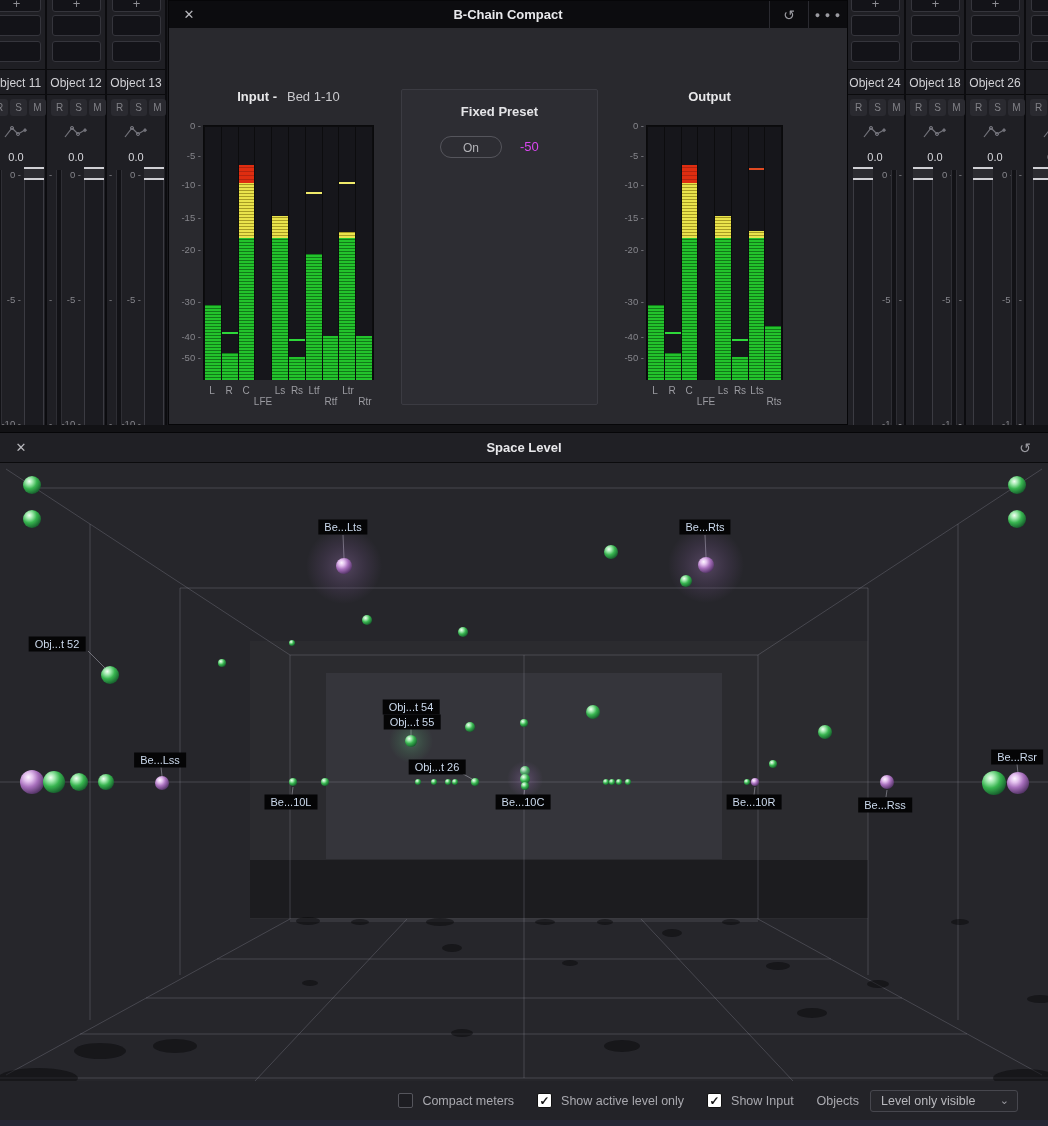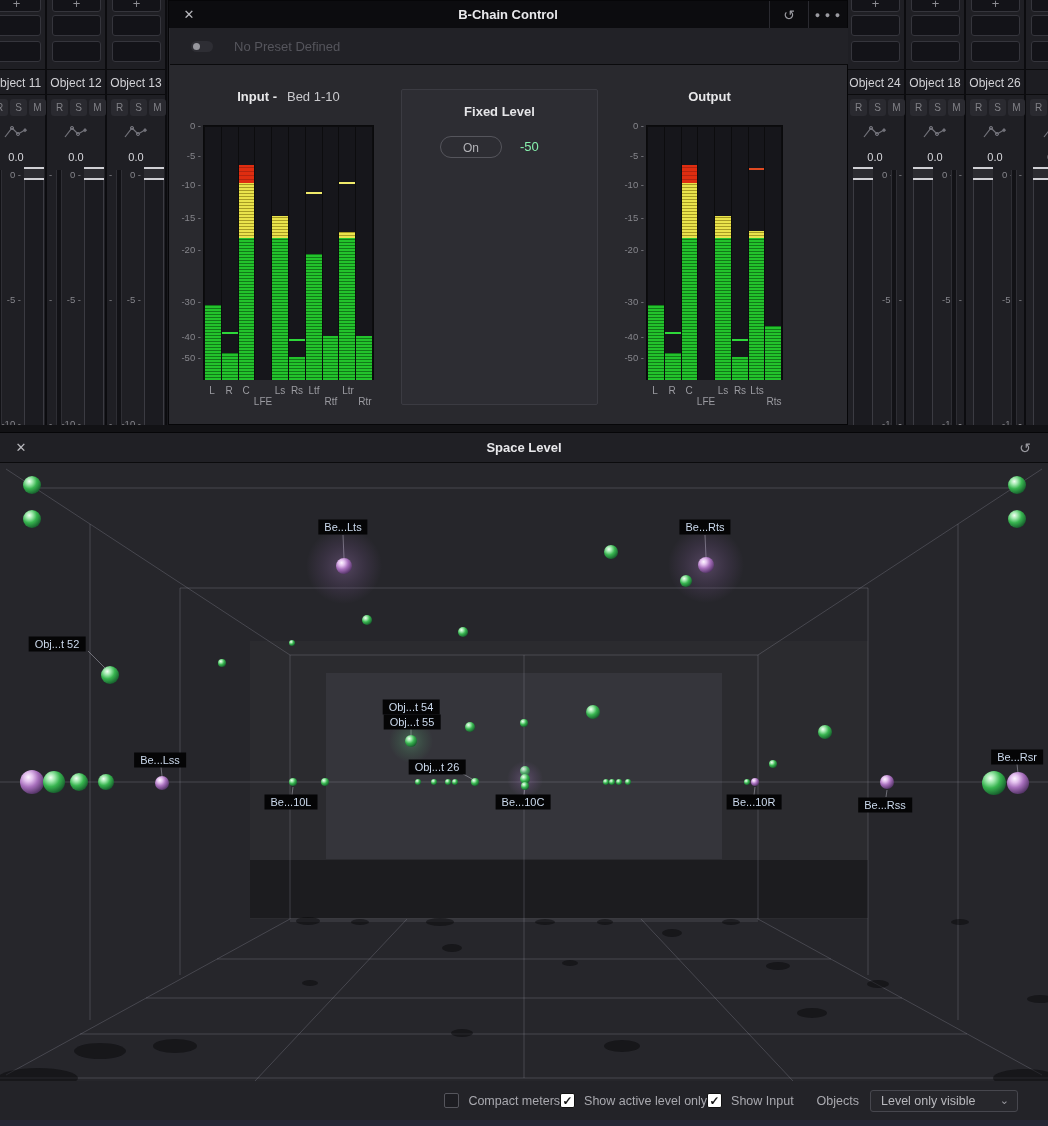--- a/index.html
+++ b/index.html
@@ -67,21 +67,21 @@
   .mtick{position:absolute;right:0;font-size:9.5px;color:#86868c;white-space:nowrap;}
   .mlabels{position:absolute;height:26px;font-size:10px;color:#9b9ba1;}
   .mlabel{position:absolute;transform:translateX(-50%);white-space:nowrap;}
 
   .fixedpanel{position:absolute;left:232px;top:88px;width:197px;height:316px;background:#2d2d33;
               border:1px solid #3b3b42;border-radius:2px;}
   .fixed-title{position:absolute;top:14px;width:100%;text-align:center;font-weight:bold;
                font-size:13px;color:#e5e5e8;}
   .fixed-on{position:absolute;left:38px;top:46px;width:62px;height:22px;border:1px solid #55555c;
             border-radius:11px;color:#b2b2b7;font-size:12px;text-align:center;line-height:22px;cursor:pointer;}
-  .fixed-val{position:absolute;left:118px;top:46px;height:22px;line-height:22px;color:#86efac;font-size:13px;}
+  .fixed-val{position:absolute;left:118px;top:46px;height:22px;line-height:22px;color:#d946ef;font-size:13px;}
 
   
   .spaceview{position:absolute;left:0;top:432px;width:1048px;height:694px;background:#26262b;
              border-top:1px solid #060608;z-index:4;}
   .sv-head{position:absolute;left:0;top:0;width:100%;height:30px;background:#202025;
            border-bottom:1px solid #0b0b0d;color:#e8e8eb;}
   .sv-title{position:absolute;width:100%;text-align:center;font-weight:bold;font-size:13px;line-height:30px;}
   .sv-close{position:absolute;left:10px;width:22px;height:30px;line-height:30px;text-align:center;
             color:#b9b9be;font-size:13px;cursor:pointer;z-index:2;}
   .sv-hist{position:absolute;right:8px;width:30px;height:30px;line-height:30px;text-align:center;
@@ -280,33 +280,27 @@
         <div class="fslot" style="left: 7px;">
           <div class="fcap"></div>
         </div>
       </div>
     </div>
   <div class="hsplit"></div>
 
   <section class="bchain">
     <div class="panel-head">
       <span class="head-close">✕</span>
-      <div class="panel-title">B-Chain Control</div>
+      <div class="panel-title">B-Chain Compact</div>
       <div class="head-right">
         <span class="head-sep"></span>
         <span class="head-ic">↺</span>
         <span class="head-sep"></span>
         <span class="head-ic dots">● ● ●</span>
       </div>
-    </div>
-    <div class="preset-row">
-      <span class="preset-toggle">
-        <span class="preset-dot"></span>
-      </span>
-      <span class="preset-label">No Preset Defined</span>
     </div>
 
     <div class="grp-title" style="left:34px;width:171px;">
       <b>Input -</b><span>Bed 1-10</span>
     </div>
     <div id="input-scale" class="mtickwrap" style="left:0;">
         <span class="mtick" style="top: -5px;">0 -</span>
         <span class="mtick" style="top: 25.107px;">-5 -</span>
         <span class="mtick" style="top: 53.949px;">-10 -</span>
         <span class="mtick" style="top: 87.092px;">-15 -</span>
@@ -360,21 +354,21 @@
         <span class="mlabel" style="left: 60px; top: 11px;">LFE</span>
         <span class="mlabel" style="left: 77px; top: 0px;">Ls</span>
         <span class="mlabel" style="left: 94px; top: 0px;">Rs</span>
         <span class="mlabel" style="left: 111px; top: 0px;">Ltf</span>
         <span class="mlabel" style="left: 128px; top: 11px;">Rtf</span>
         <span class="mlabel" style="left: 145px; top: 0px;">Ltr</span>
         <span class="mlabel" style="left: 162px; top: 11px;">Rtr</span>
       </div>
 
     <div class="fixedpanel">
-      <div class="fixed-title">Fixed Level</div>
+      <div class="fixed-title">Fixed Preset</div>
       <div class="fixed-on">On</div>
       <div class="fixed-val">-50</div>
     </div>
 
     <div class="grp-title" style="left:477px;width:137px;">
       <b>Output</b>
     </div>
     <div id="output-scale" class="mtickwrap" style="left:443px;">
         <span class="mtick" style="top: -5px;">0 -</span>
         <span class="mtick" style="top: 25.107px;">-5 -</span>
@@ -561,21 +555,21 @@
           <circle cx="825" cy="269" r="7" fill="url(#gGrn)"></circle>
           <circle cx="773" cy="301" r="4" fill="url(#gGrn)"></circle>
           <circle cx="747" cy="319" r="3" fill="url(#gGrn)"></circle>
           <circle cx="755" cy="319" r="4" fill="url(#gPur)"></circle>
           <circle cx="887" cy="319" r="7" fill="url(#gPur)"></circle>
           <circle cx="994" cy="320" r="12" fill="url(#gGrn)"></circle>
           <circle cx="1018" cy="320" r="11" fill="url(#gPur)"></circle>
         </svg><div class="space-label" style="left: 343px; top: 64px;">Be...Lts</div><div class="space-label" style="left: 705px; top: 64px;">Be...Rts</div><div class="space-label" style="left: 57px; top: 181px;">Obj...t 52</div><div class="space-label" style="left: 160px; top: 297px;">Be...Lss</div><div class="space-label" style="left: 291px; top: 339px;">Be...10L</div><div class="space-label" style="left: 411px; top: 244px;">Obj...t 54</div><div class="space-label" style="left: 412px; top: 259px;">Obj...t 55</div><div class="space-label" style="left: 437px; top: 304px;">Obj...t 26</div><div class="space-label" style="left: 523px; top: 339px;">Be...10C</div><div class="space-label" style="left: 754px; top: 339px;">Be...10R</div><div class="space-label" style="left: 885px; top: 342px;">Be...Rss</div><div class="space-label" style="left: 1017px; top: 294px;">Be...Rsr</div></div>
 
     <div class="sv-footer">
-      <span id="footer-checkboxes" style="display:flex;">
+      <span id="footer-checkboxes" style="display:flex;gap:23px;">
           <span class="cb">
             <span class="cbbox"></span>
             <span>Compact meters</span>
           </span>
           <span class="cb">
             <span class="cbbox checked">✓</span>
             <span>Show active level only</span>
           </span>
           <span class="cb">
             <span class="cbbox checked">✓</span>

